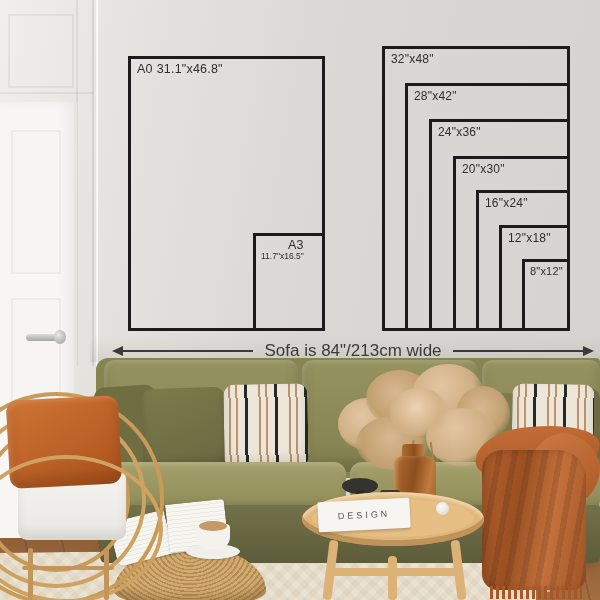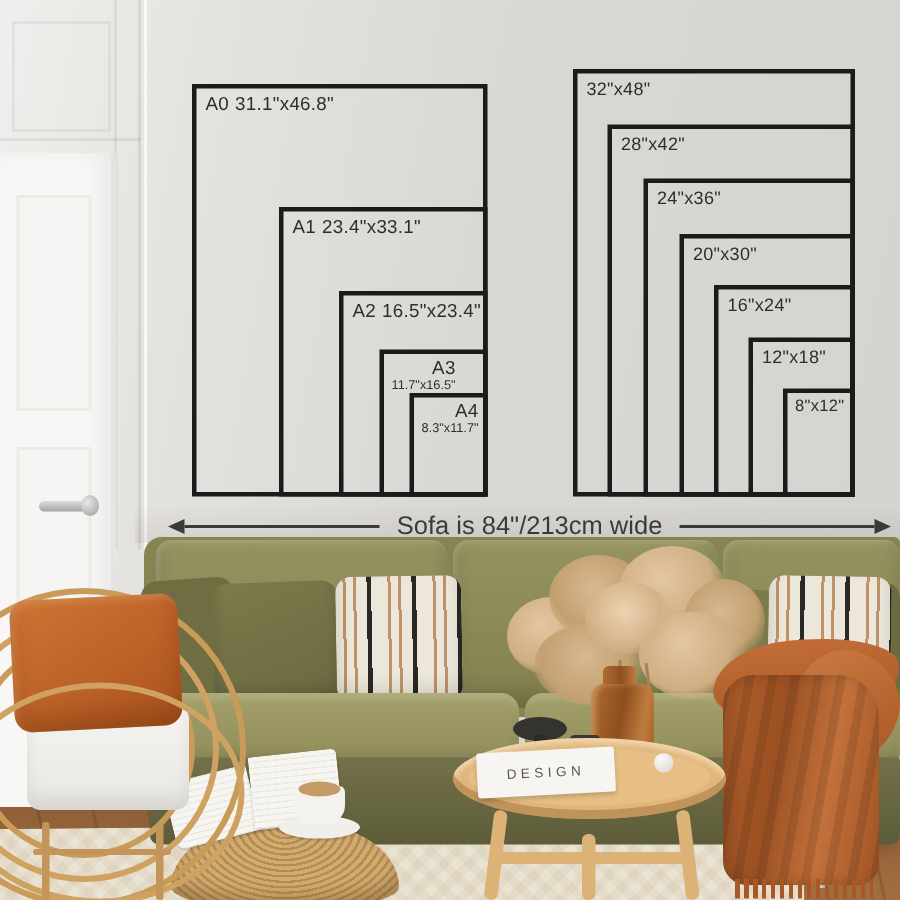--- a/index.html
+++ b/index.html
@@ -198,37 +198,22 @@
     <div class="abs door-handle-knob"></div>
   </div>
 
   <div class="panel" style="left:128px;top:56px;width:197px;height:275px;">
     <div class="rect" style="width:197px;height:275px;">
       <div class="rlabel">
           <span>A0</span>
           <span class="dims">31.1"x46.8"</span>
         </div>
     </div>
-    <div class="rect" style="width:139px;height:193px;">
-      <div class="rlabel">
-          <span>A1</span>
-          <span class="dims">23.4"x33.1"</span>
-        </div>
-    </div>
-    <div class="rect" style="width:99px;height:137px;">
-      <div class="rlabel">
-          <span>A2</span>
-          <span class="dims">16.5"x23.4"</span>
-        </div>
-    </div>
     <div class="rect two-line" style="width:72px;height:98px;">
       <div class="rlabel"><span>A3</span><span class="dims">11.7"x16.5"</span></div>
-    </div>
-    <div class="rect two-line" style="width:52px;height:69px;">
-      <div class="rlabel"><span>A4</span><span class="dims">8.3"x11.7"</span></div>
     </div>
   </div>
 
   <div class="panel" style="left:382px;top:46px;width:188px;height:285px;">
     <div class="rect" style="width:188px;height:285px;">
       <div class="rlabel rlabel-inch">
           <span>32"x48"</span>
         </div>
     </div>
     <div class="rect" style="width:165px;height:248px;">

